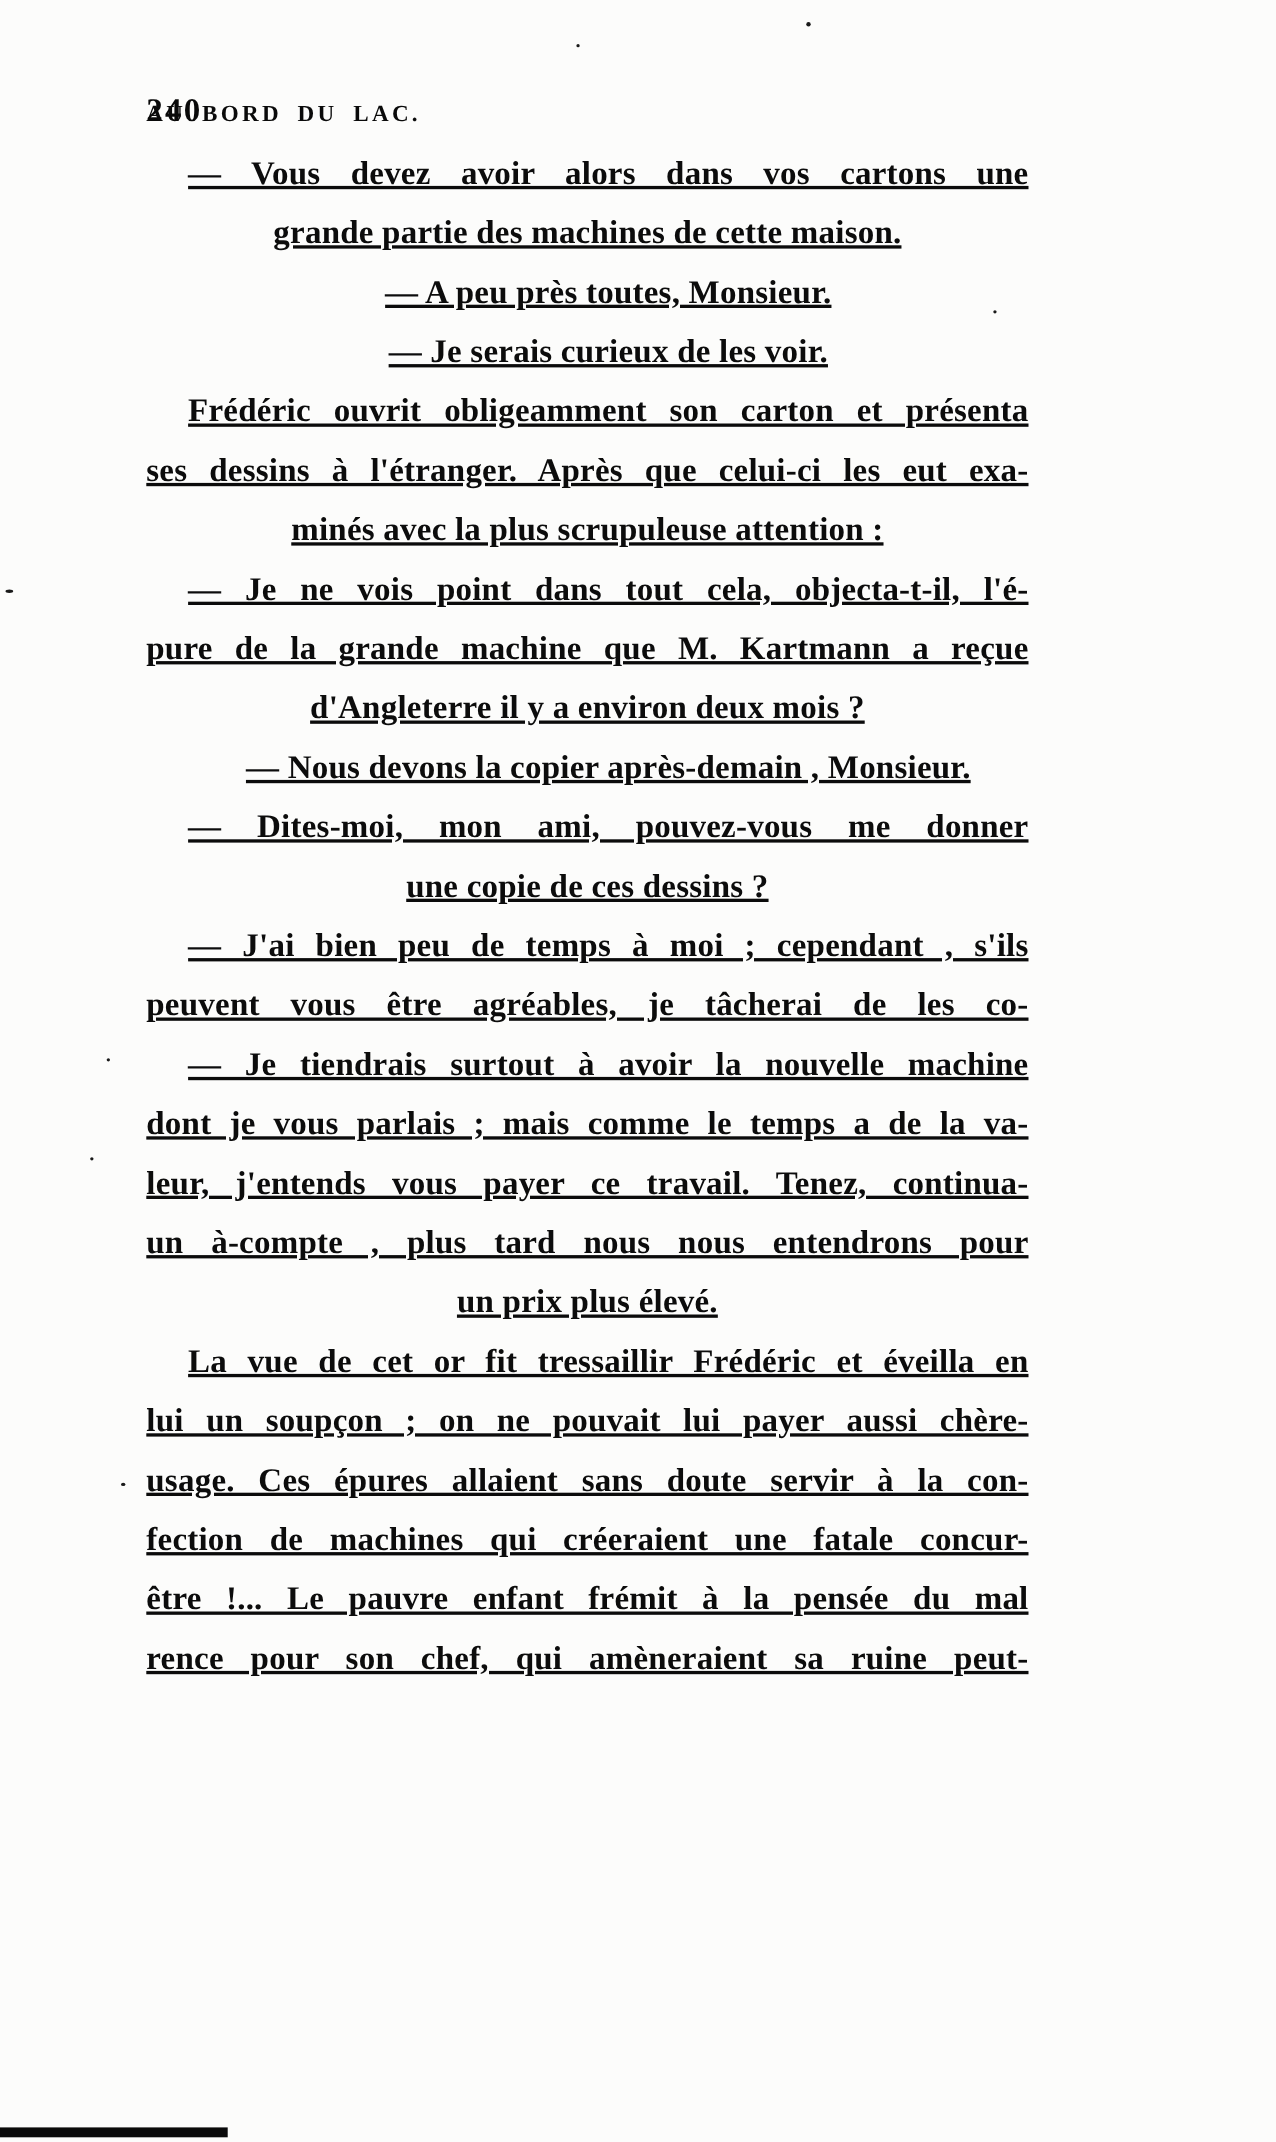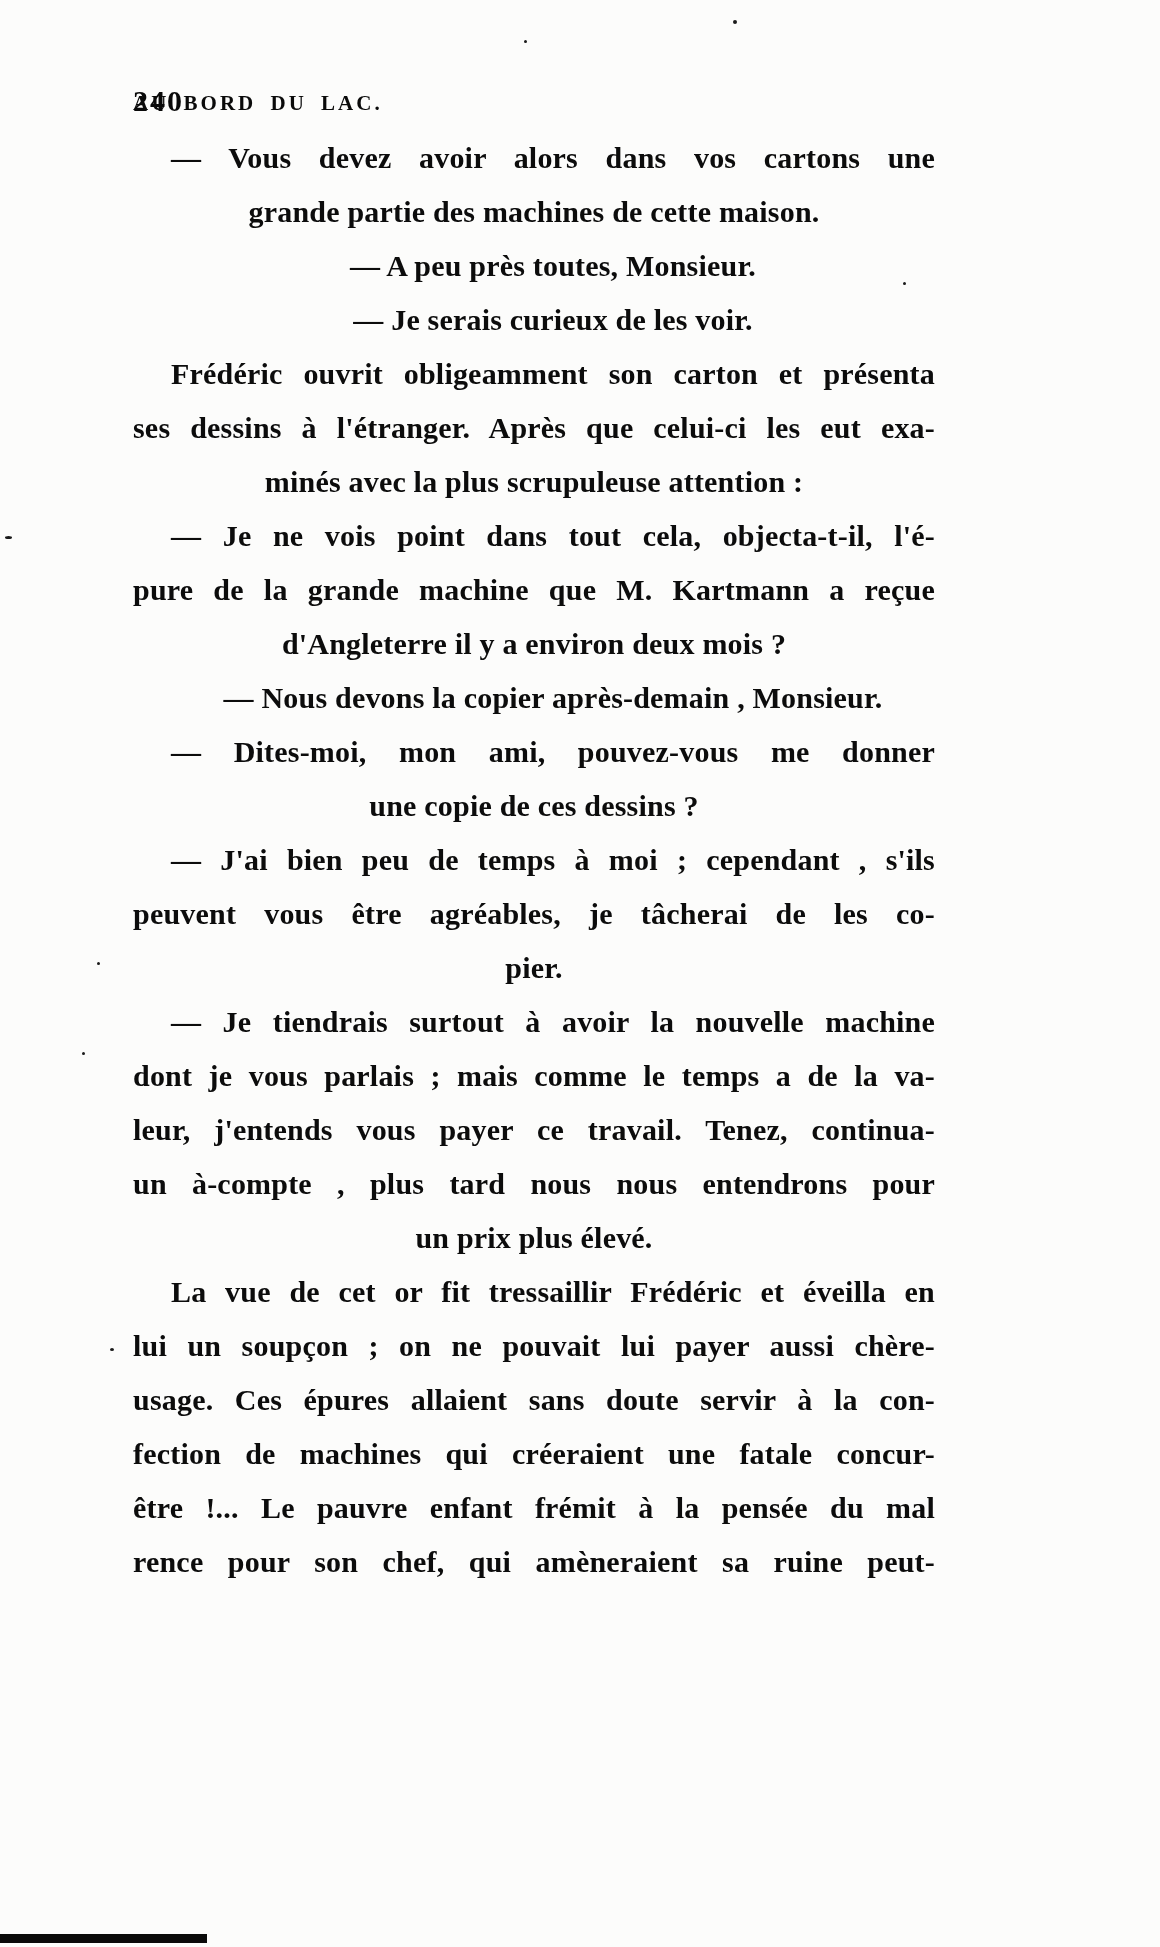--- a/index.html
+++ b/index.html
@@ -42,20 +42,21 @@
     font-weight: 700;
     letter-spacing: 3px;
     word-spacing: 6px;
     color: #0a0a0a;
   }
   .body-text {
     position: absolute;
     left: 133px;
     top: 131px;
     width: 802px;
+    text-decoration: underline;
   }
   .line {
     height: 54px;
     line-height: 54px;
     font-size: 30px;
     font-weight: 700;
     white-space: nowrap;
     letter-spacing: 0.2px;
     color: #0c0c0c;
     text-align: center;
@@ -101,21 +102,20 @@
       <div class="line justify">ses dessins à l'étranger. Après que celui-ci les eut exa-</div>
       <div class="line">minés avec la plus scrupuleuse attention :</div>
       <div class="line indent justify">— Je ne vois point dans tout cela, objecta-t-il, l'é-</div>
       <div class="line justify">pure de la grande machine que M. Kartmann a reçue</div>
       <div class="line">d'Angleterre il y a environ deux mois ?</div>
       <div class="line indent">— Nous devons la copier après-demain , Monsieur.</div>
       <div class="line indent justify">— Dites-moi, mon ami, pouvez-vous me donner</div>
       <div class="line">une copie de ces dessins ?</div>
       <div class="line indent justify">— J'ai bien peu de temps à moi ; cependant , s'ils</div>
       <div class="line justify">peuvent vous être agréables, je tâcherai de les co-</div>
-      <div class="line">pier.</div>
       <div class="line indent justify">— Je tiendrais surtout à avoir la nouvelle machine</div>
       <div class="line justify">dont je vous parlais ; mais comme le temps a de la va-</div>
       <div class="line justify">leur, j'entends vous payer ce travail. Tenez, continua-</div>
       <div class="line justify">un à-compte , plus tard nous nous entendrons pour</div>
       <div class="line">un prix plus élevé.</div>
       <div class="line indent justify">La vue de cet or fit tressaillir Frédéric et éveilla en</div>
       <div class="line justify">lui un soupçon ; on ne pouvait lui payer aussi chère-</div>
       <div class="line justify">usage. Ces épures allaient sans doute servir à la con-</div>
       <div class="line justify">fection de machines qui créeraient une fatale concur-</div>
       <div class="line justify">être !... Le pauvre enfant frémit à la pensée du mal</div>

